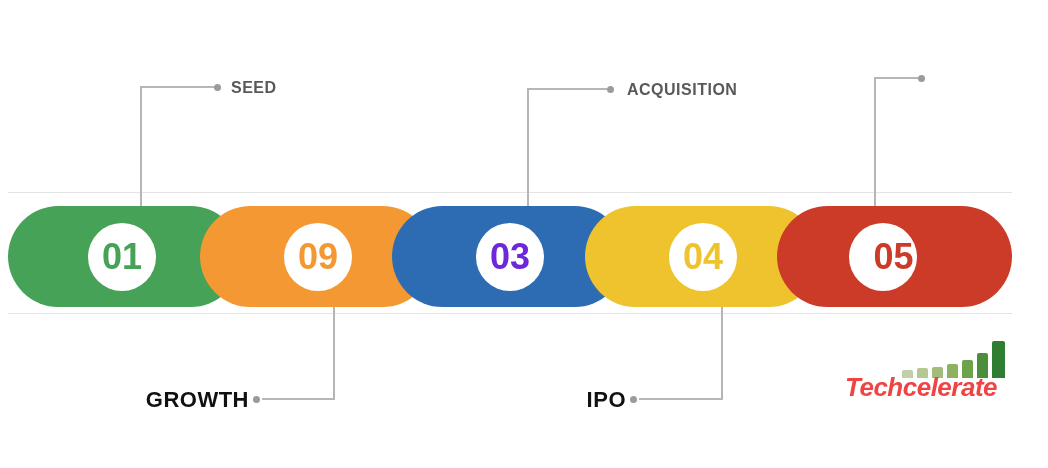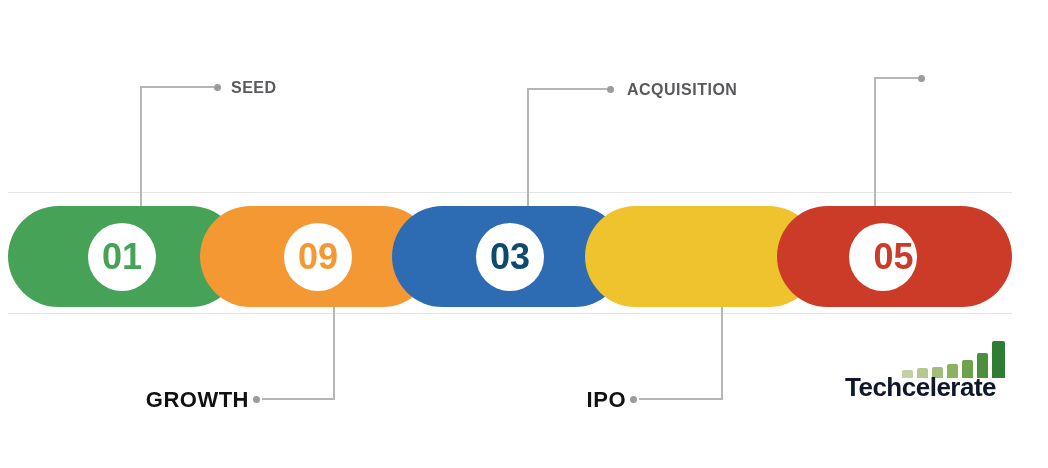--- a/index.html
+++ b/index.html
@@ -75,37 +75,40 @@
   <div class="pill" style="left: 585px; width: 234px; z-index: 4; background: rgb(238, 195, 45);"></div>
   <div class="pill" style="left: 777px; width: 235px; z-index: 5; background: rgb(204, 58, 40);"></div>
 
   <div class="num-circle" style="left:88px">
     <span class="num" style="color: rgb(70, 162, 87);">01</span>
   </div>
   <div class="num-circle" style="left:284px">
     <span class="num" style="color: rgb(243, 152, 50);">09</span>
   </div>
   <div class="num-circle" style="left:476px">
-    <span class="num" style="color: #0c4a6e;">03</span>
+    <span class="num" style="color: #6d28d9;">03</span>
+  </div>
+  <div class="num-circle" style="left:669px">
+    <span class="num" style="color: rgb(238, 195, 45);">04</span>
   </div>
   <div class="num-circle" style="left:849px">
     <span class="num" style="color: rgb(204, 58, 40); margin-left: 21px;">05</span>
   </div>
 
   <div class="lbl top" style="left:231px;top:77px">SEED</div>
   <div class="lbl top" style="left:627px;top:79px">ACQUISITION</div>
   <div class="lbl bottom" style="right:799px;top:388px">GROWTH</div>
   <div class="lbl bottom" style="right:422px;top:388px">IPO</div>
 
   <div>
     <div class="logo-bars">
         <div class="logo-bar" style="left: 0px; width: 11px; height: 8px; background: rgb(195, 208, 166);"></div>
         <div class="logo-bar" style="left: 15px; width: 11px; height: 10px; background: rgb(181, 200, 148);"></div>
         <div class="logo-bar" style="left: 30px; width: 11px; height: 11px; background: rgb(162, 189, 123);"></div>
         <div class="logo-bar" style="left: 45px; width: 11px; height: 14px; background: rgb(140, 177, 97);"></div>
         <div class="logo-bar" style="left: 60px; width: 11px; height: 18px; background: rgb(107, 162, 74);"></div>
         <div class="logo-bar" style="left: 75px; width: 11px; height: 25px; background: rgb(75, 142, 59);"></div>
         <div class="logo-bar" style="left: 90px; width: 13px; height: 37px; background: rgb(47, 124, 51);"></div>
       </div>
-    <div class="logo-text" style="color: #0f172a;">Techcelerate</div>
+    <div class="logo-text" style="color: #ef4444; font-style: italic;">Techcelerate</div>
   </div>
 
 </div>
 
 </body></html>

